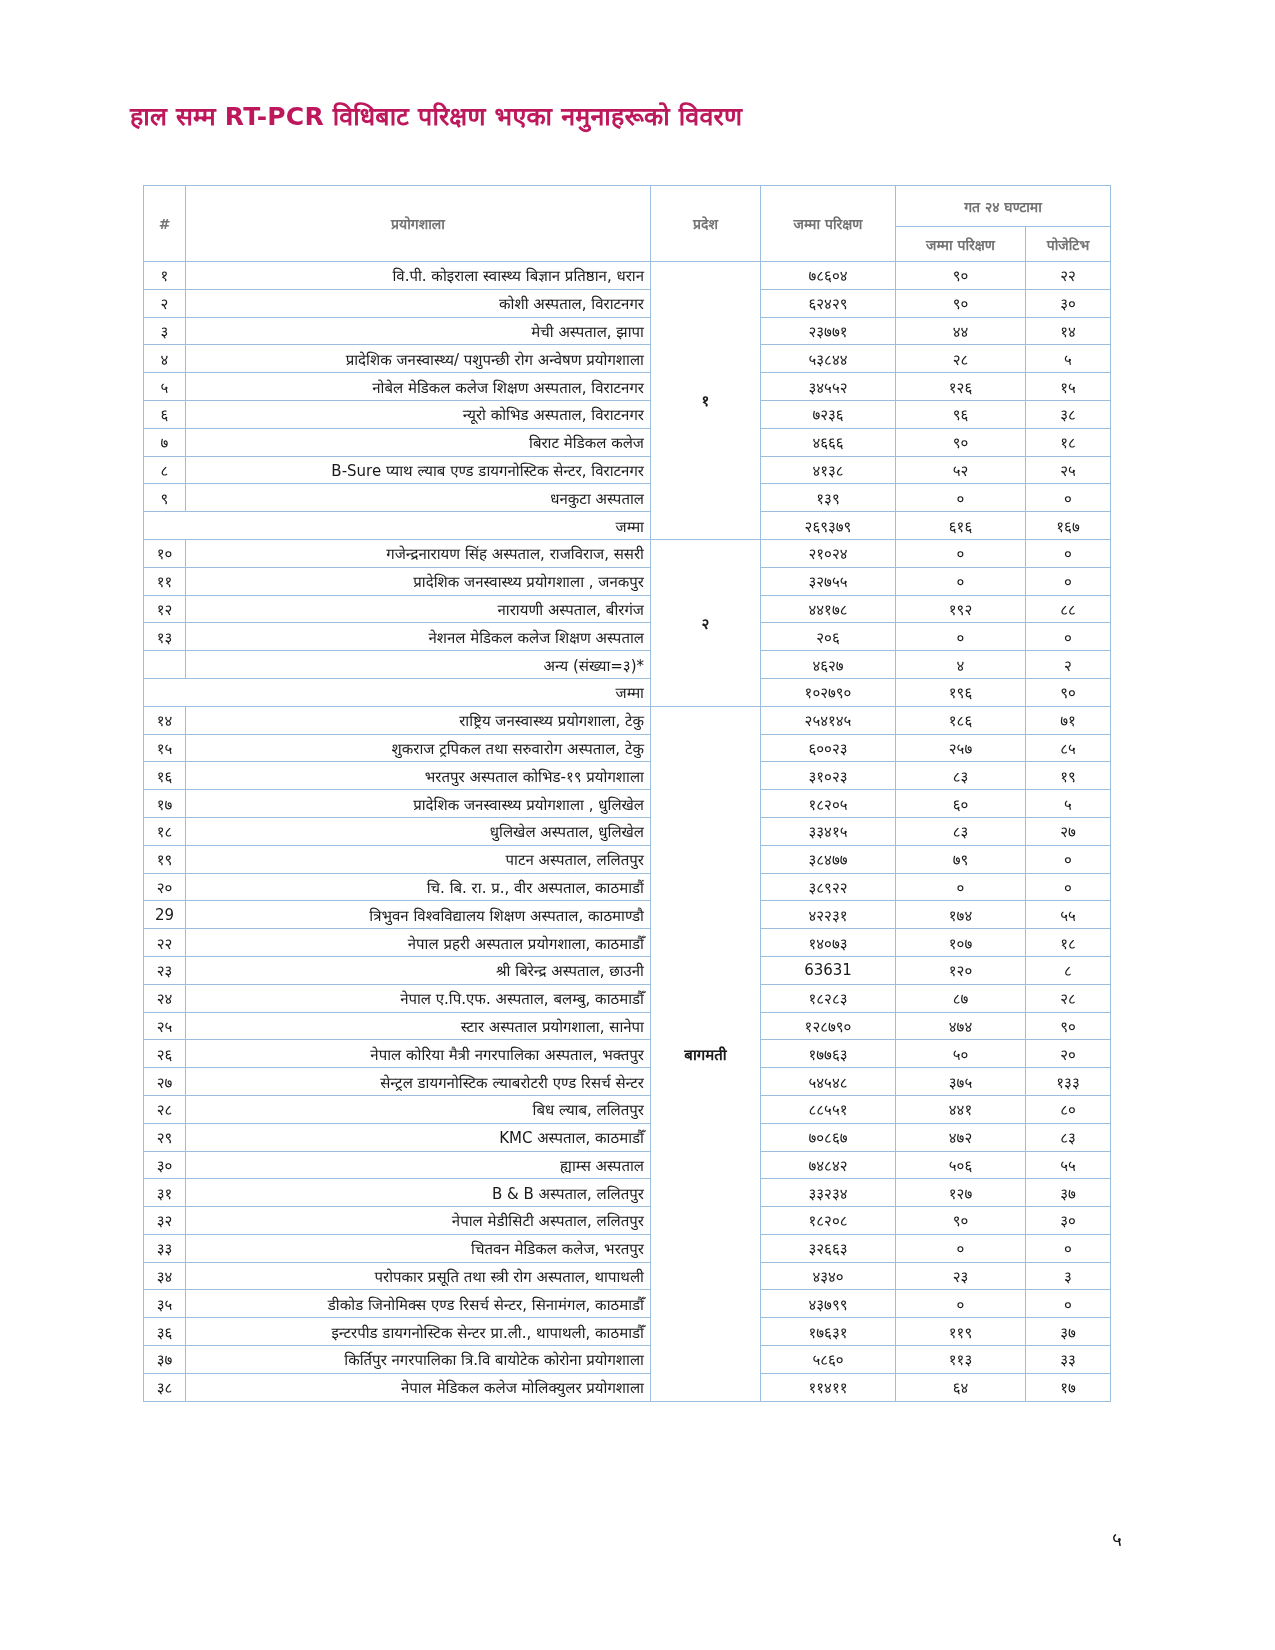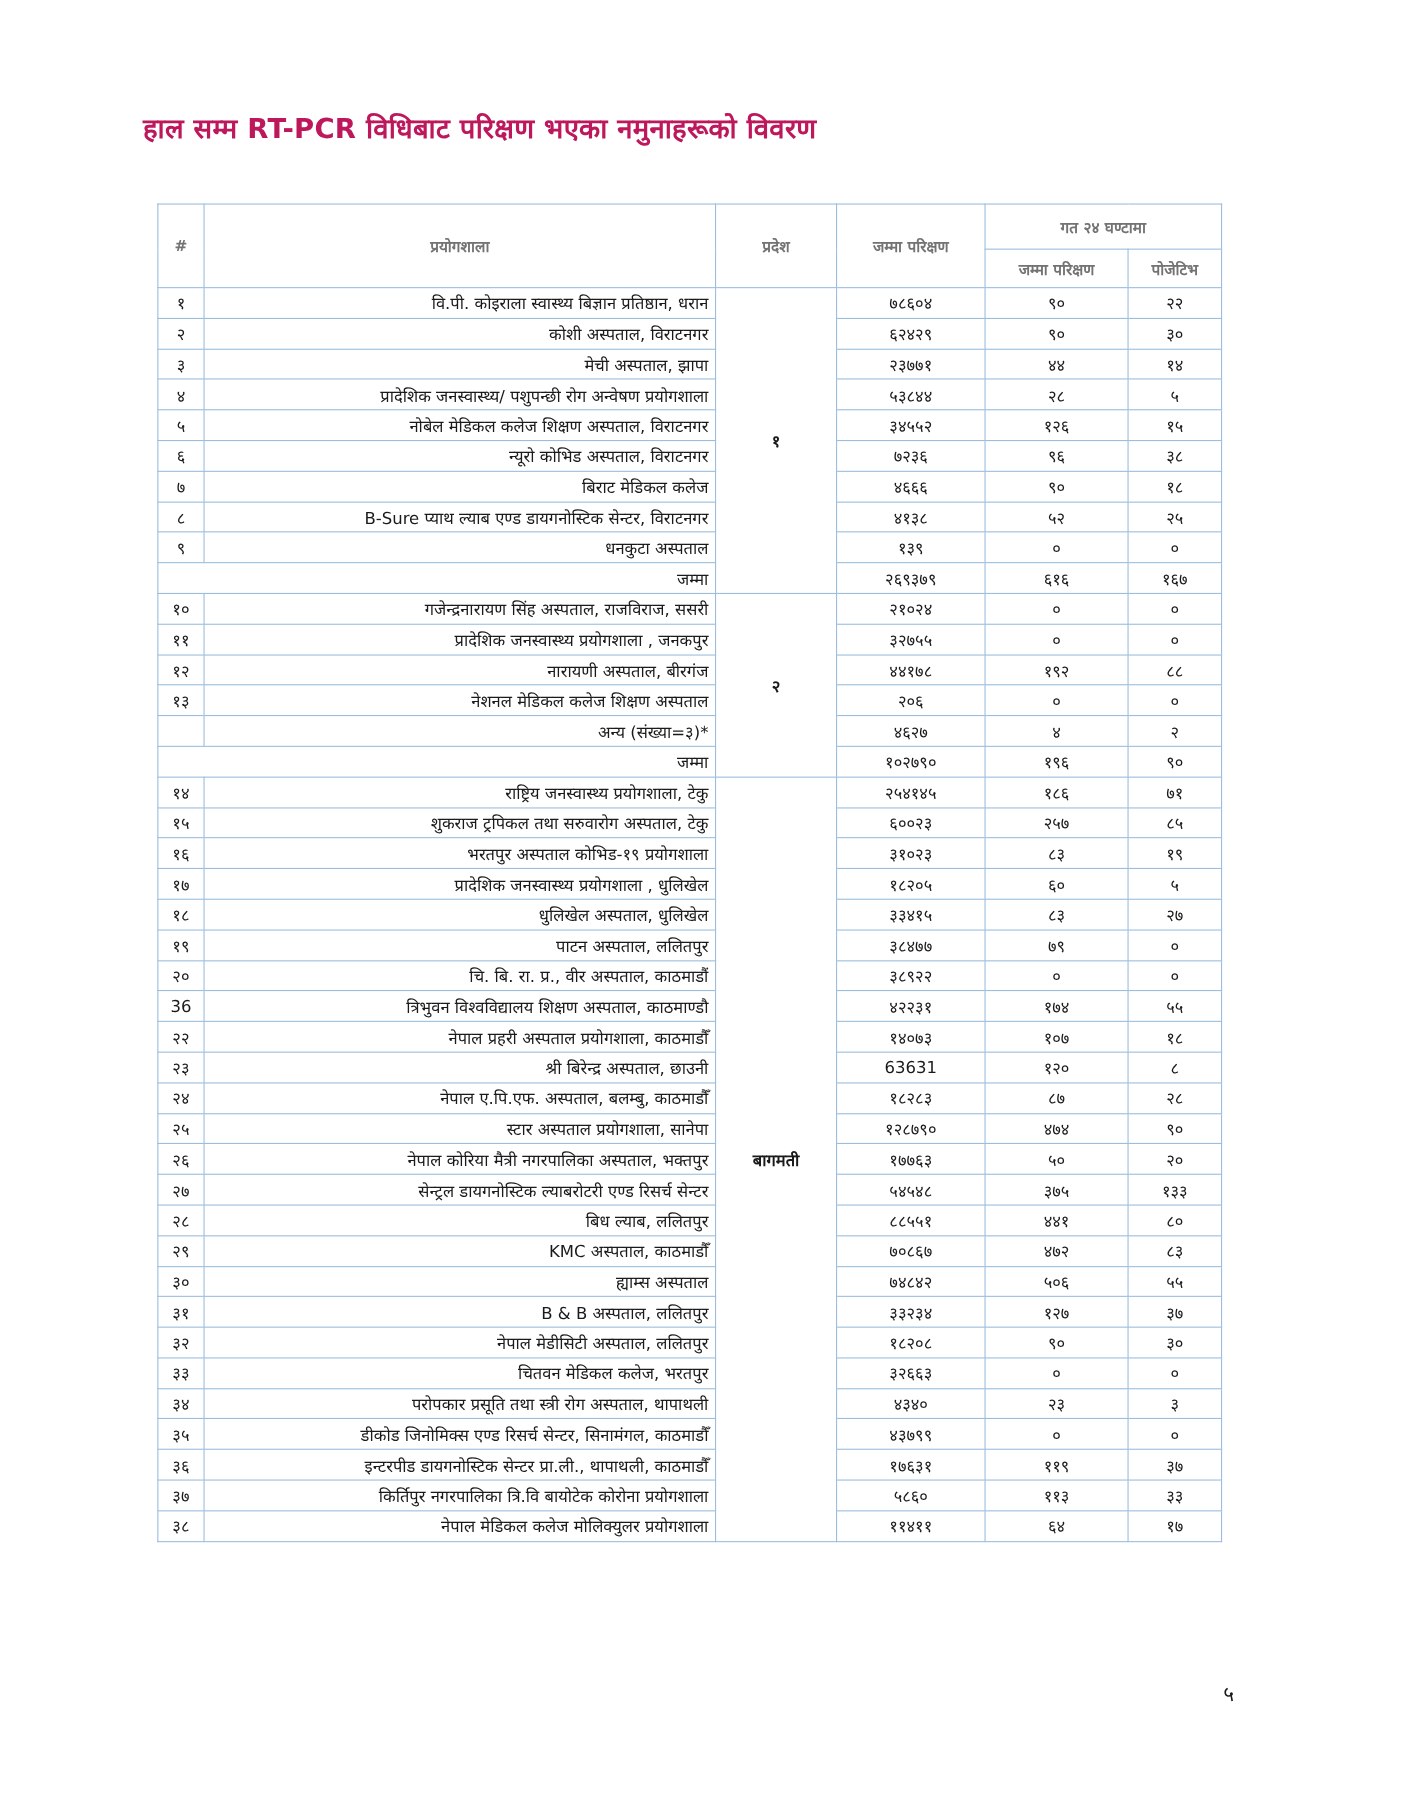--- a/index.html
+++ b/index.html
@@ -234,21 +234,21 @@
           <td class="c-val">०</td>
         </tr>
         <tr>
           <td class="c-num">२०</td>
           <td class="c-lab">चि. बि. रा. प्र., वीर अस्पताल, काठमाडौं</td>
           <td class="c-val">३८९२२</td>
           <td class="c-val">०</td>
           <td class="c-val">०</td>
         </tr>
         <tr>
-          <td class="c-num">36</td>
+          <td class="c-num">29</td>
           <td class="c-lab">त्रिभुवन विश्वविद्यालय शिक्षण अस्पताल, काठमाण्डौ</td>
           <td class="c-val">४२२३१</td>
           <td class="c-val">१७४</td>
           <td class="c-val">५५</td>
         </tr>
         <tr>
           <td class="c-num">२२</td>
           <td class="c-lab">नेपाल प्रहरी अस्पताल प्रयोगशाला, काठमाडौँ</td>
           <td class="c-val">१४०७३</td>
           <td class="c-val">१०७</td>

